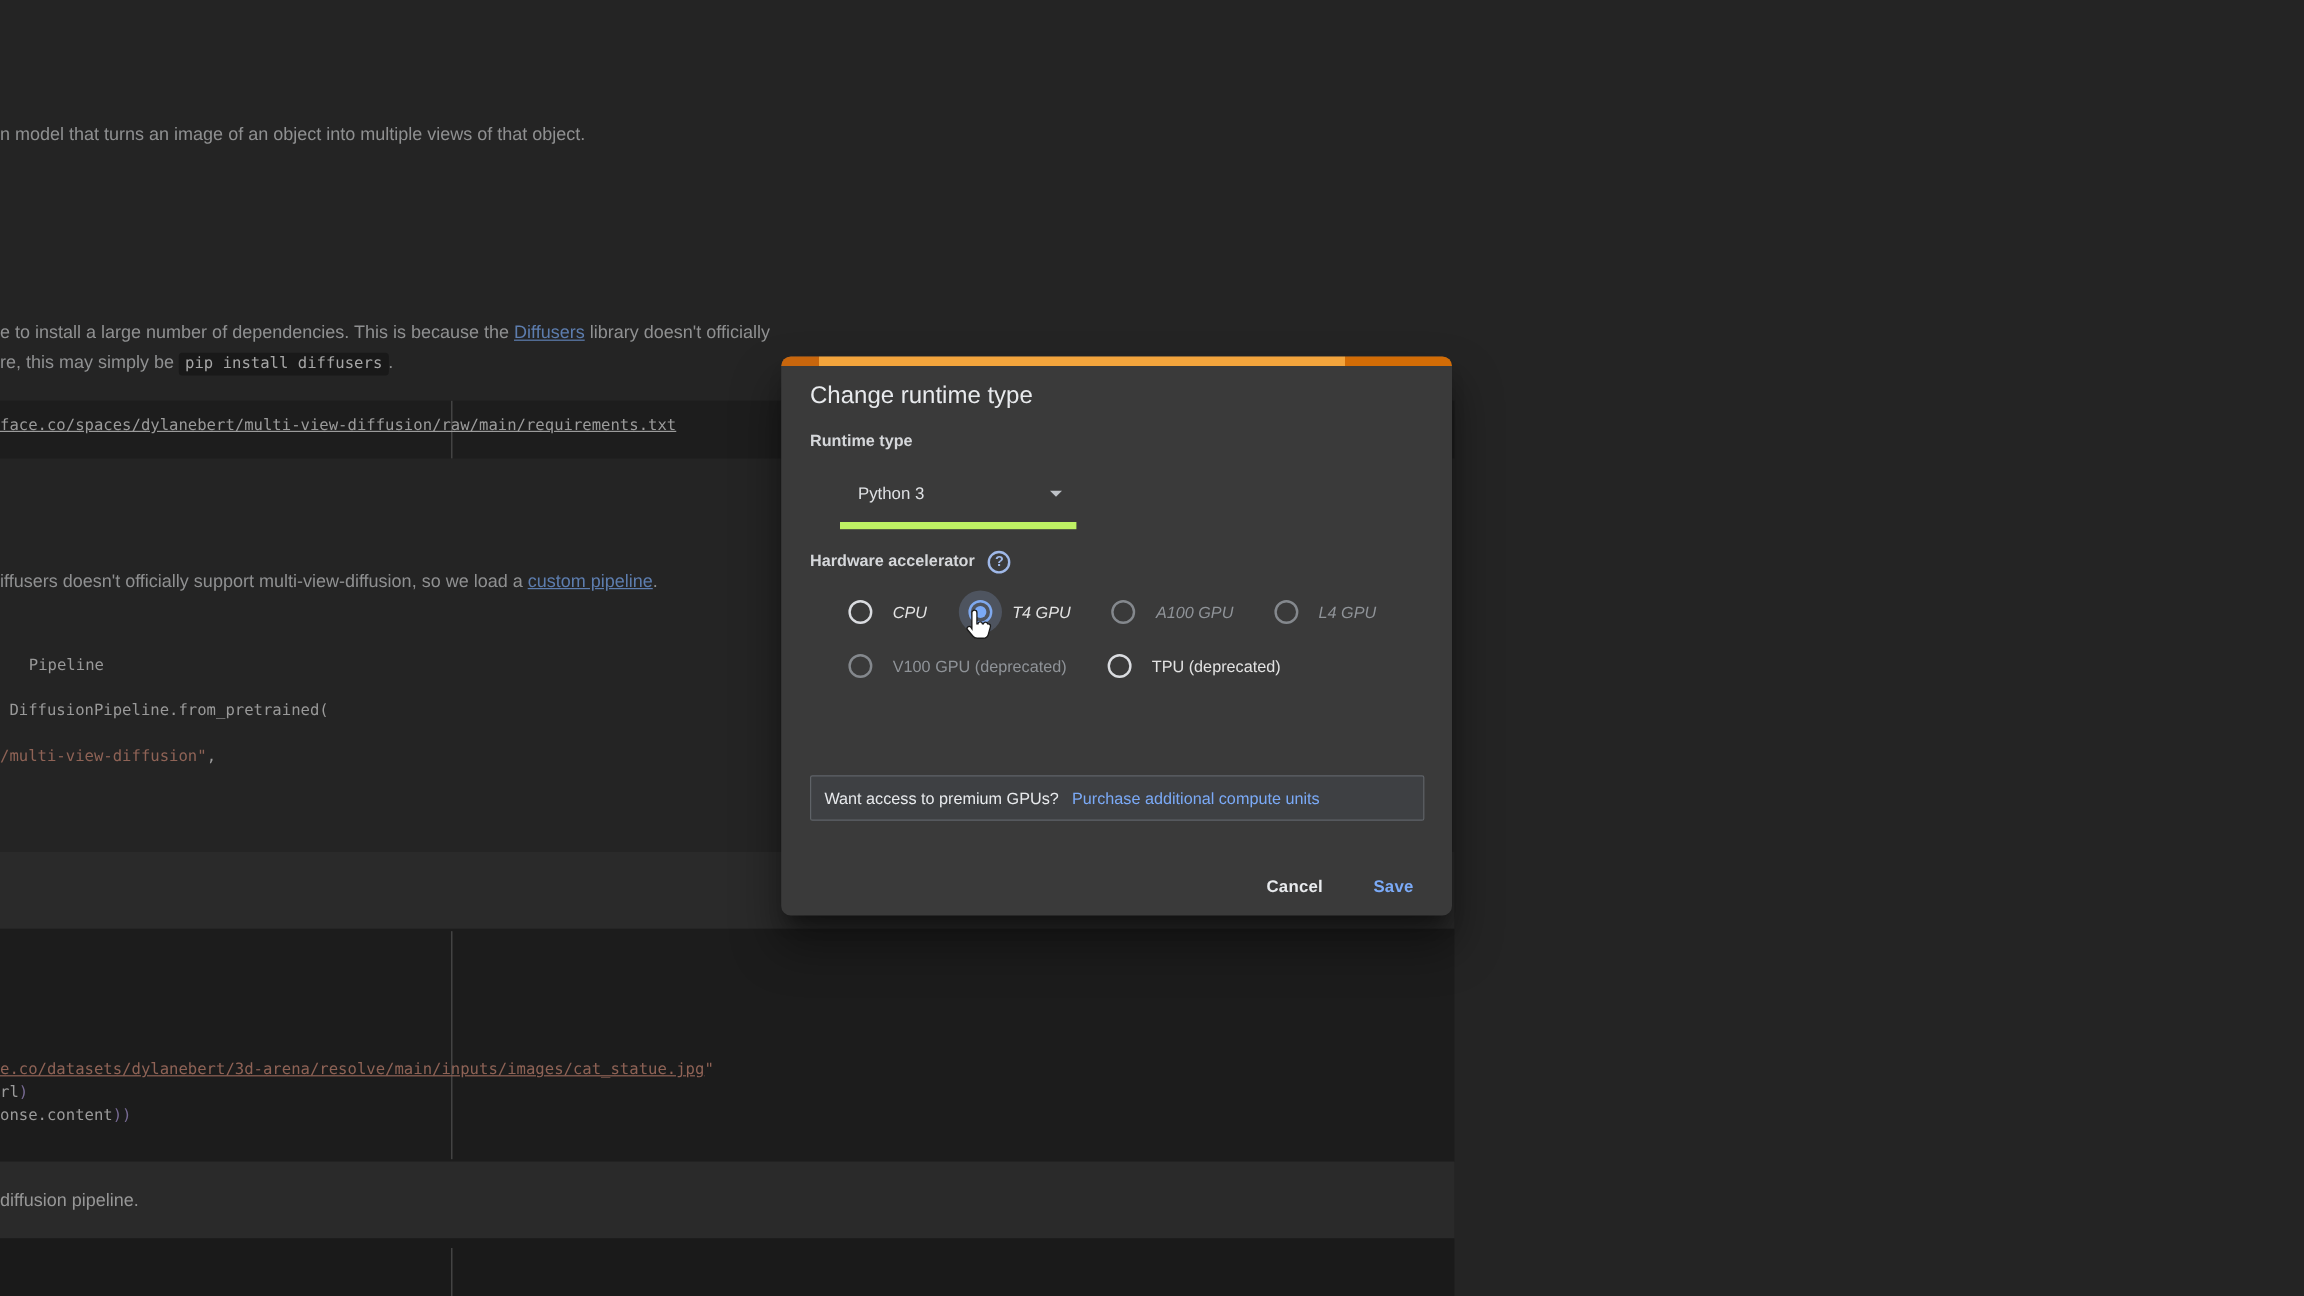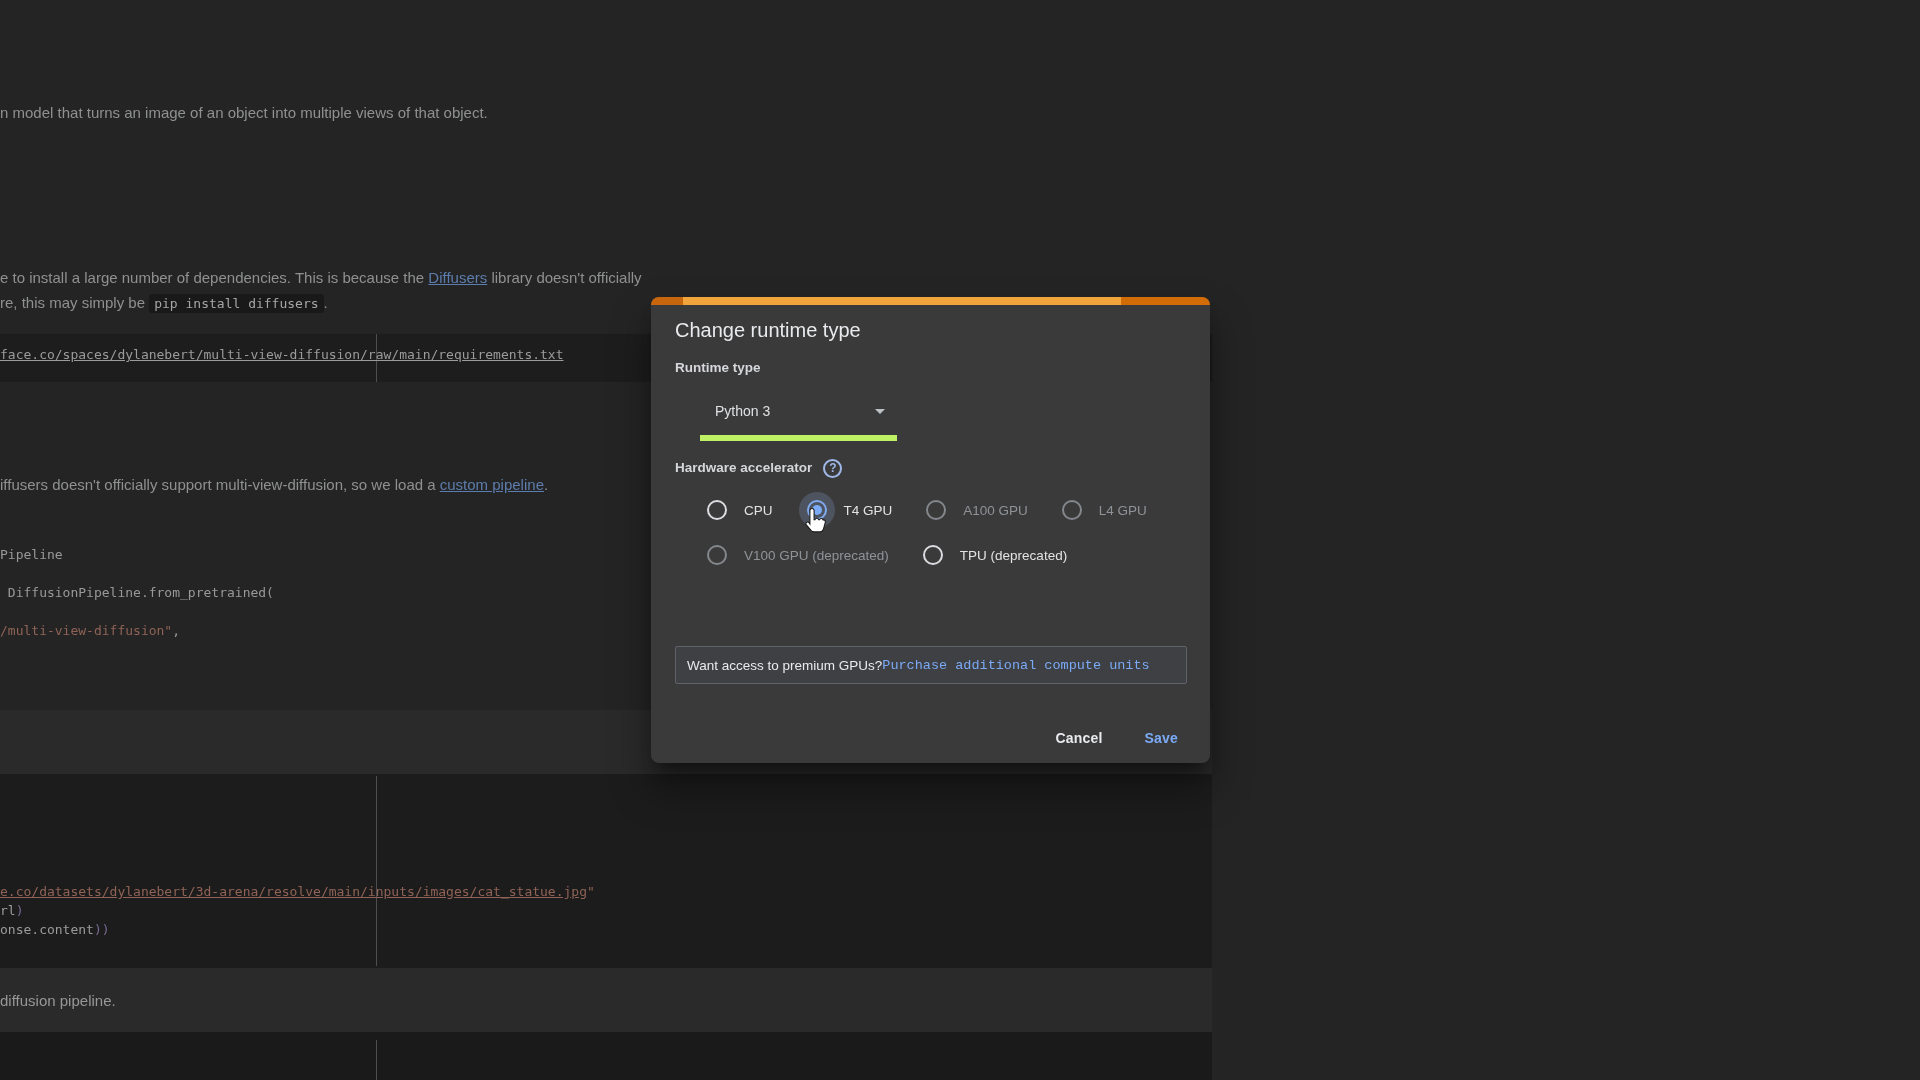--- a/index.html
+++ b/index.html
@@ -44,21 +44,21 @@
     font-family:"DejaVu Sans Mono","Liberation Mono",monospace;
     font-size:13px;line-height:19px;color:#9b9b9b;
   }
   .code-underline{text-decoration:underline;}
   .code-string{color:var(--string-brown);}
   .code-paren{color:var(--paren-purple);}
   #t-intro{top:100px;}
   #t-para{top:265px;}
   #t-req{top:345px;}
   #t-pipeline{top:472px;}
-  #t-code1-l1{top:545px;color:#999;}
+  #t-code1-l1{top:545px;color:#999;padding-left:24px;}
   #t-code1-l2{top:583px;color:#999;}
   #t-code1-l3{top:621px;}
   #t-code2-l1{top:882px;text-align:right;}
   #t-code2-l2{top:901px;}
   #t-code2-l3{top:920px;}
   #t-outro{top:988px;color:#979797;}
   
   .scrim{position:absolute;inset:0;background:transparent;}
   
   .dialog{
@@ -88,21 +88,21 @@
   }
   .hw-row{position:absolute;left:24px;top:160px;height:22px;display:flex;align-items:center;gap:11px;}
   .hw-label{font-size:13.5px;line-height:16px;font-weight:700;color:#d5d7da;}
   .help-icon{
     width:19px;height:19px;border:2px solid #9fb8e8;border-radius:50%;
     display:flex;align-items:center;justify-content:center;
     color:#9fb8e8;font-size:12px;font-weight:700;cursor:pointer;
   }
   .help-icon::after{content:"?";}
   .radio-row{position:absolute;left:0;right:0;padding-left:56px;display:flex;gap:34px;align-items:center;height:36px;}
-  #radio-row-0{top:195px;}
+  #radio-row-0{top:195px;font-style:italic;}
   #radio-row-1{top:240px;}
   #radio-row-2{top:286px;}
   .radio-item{display:flex;align-items:center;gap:17px;cursor:pointer;}
   .radio-circle{
     position:relative;width:20px;height:20px;border-radius:50%;
     border:2px solid #dadce0;flex:0 0 auto;
   }
   .radio-label{font-size:13.5px;font-weight:500;color:#e3e3e3;white-space:nowrap;}
   .radio-item.dimmed .radio-circle{border-color:#84888d;}
   .radio-item.dimmed .radio-label{color:#8f9398;}
@@ -112,21 +112,21 @@
   }
   .radio-item.selected .radio-circle::before{
     content:"";position:absolute;inset:-10px;border-radius:50%;background:rgba(141,168,215,.24);
   }
   .banner{
     position:absolute;left:24px;right:23px;top:349px;height:38px;
     border:1px solid #5f6368;border-radius:2px;background:#3e4043;
     display:flex;align-items:center;padding:0 11px;
   }
   .banner-text{font-size:13.5px;font-weight:500;color:#e8eaed;}
-  .banner-link{font-size:13.5px;font-weight:500;color:var(--selection-blue);cursor:pointer;font-family:Liberation Mono, monospace;}
+  .banner-link{font-size:13.5px;font-weight:500;color:var(--selection-blue);margin-left:11px;cursor:pointer;}
   .actions{position:absolute;right:16px;top:422px;height:38px;display:flex;gap:10px;align-items:center;}
   .btn{
     background:none;border:none;font-family:inherit;font-size:14px;font-weight:600;
     padding:8px 16px;border-radius:4px;cursor:pointer;letter-spacing:.2px;
   }
   .btn-cancel{color:#e8eaed;}
   .btn-save{color:var(--selection-blue);}
   .cursor-pointer{position:absolute;left:150px;top:210px;width:26px;height:30px;pointer-events:none;}
 </style>
 </head>

